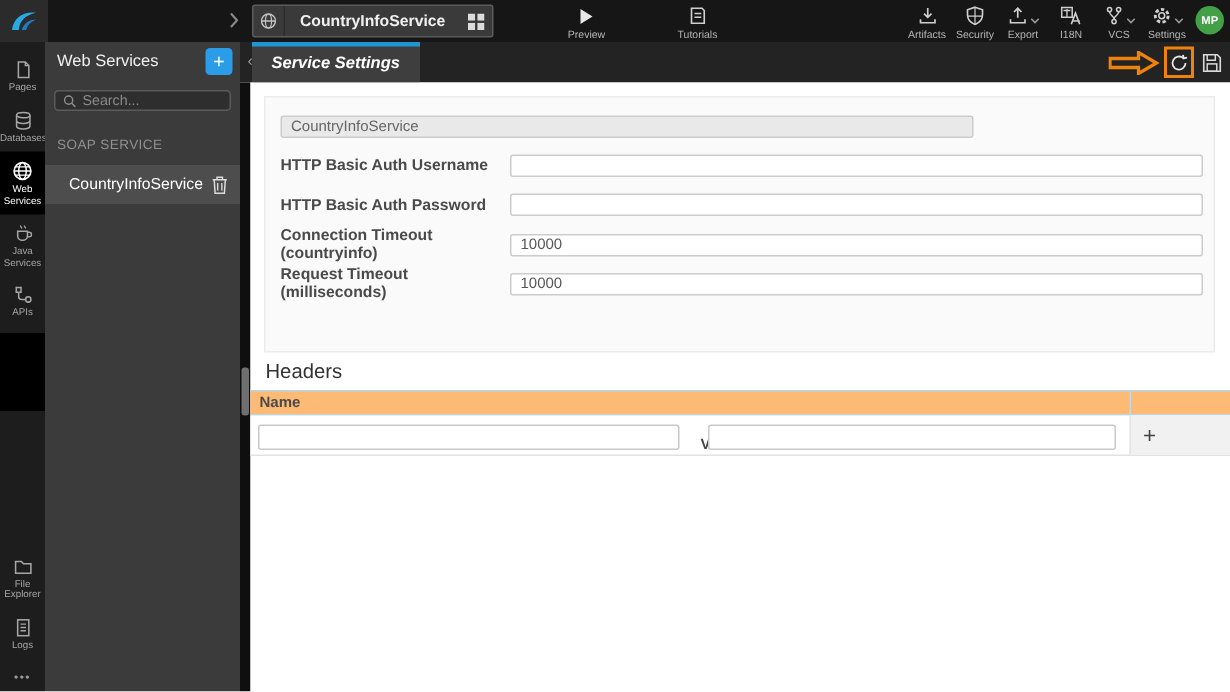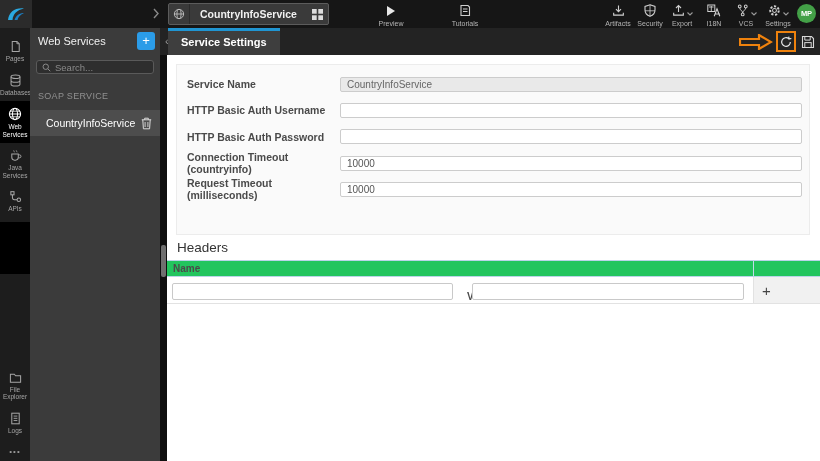--- a/index.html
+++ b/index.html
@@ -46,41 +46,41 @@
   .search-box input { flex:1; min-width:0; background:transparent; border:none; outline:none; color:#ccc; font-size:9.5px; margin-left:4px; font-family:inherit; }
   .search-box input::placeholder { color:#8a8a8a; }
   .section-label { margin:17px 0 0 8px; font-size:9px; color:#909090; letter-spacing:.3px; }
   .svc-item { margin-top:9px; height:26px; background:#4d4d4d; display:flex; align-items:center; cursor:pointer; }
   .svc-item .lb { margin-left:16px; font-size:10.5px; color:#fff; }
   .svc-item .trash { margin-left:auto; margin-right:8px; display:flex; cursor:pointer; }
 
   
   #tabbar { position:absolute; left:160px; top:28px; width:660px; height:27px; background:#232323; }
   .collapse-btn { position:absolute; left:1px; top:5px; width:14px; height:16px; color:#9a9a9a; font-size:11px; text-align:center; line-height:16px; cursor:pointer; }
-  .tabs { position:absolute; left:8px; top:0; height:27px; display:flex; }
+  .tabs { position:absolute; left:8px; top:0; height:27px; display:flex;font-style:italic; }
   .tab { height:27px; padding:0 13px; font-size:11px; line-height:23px; color:#9b9b9b; border-top:3px solid transparent; cursor:pointer; }
   .tab.active { background:#3e3e3e; border-top:3px solid #2095d2; color:#fff; font-weight:bold; }
   .annot-arrow { position:absolute; right:47px; top:6px; }
   .refresh-btn { position:absolute; right:24px; top:3px; width:20px; height:21px; border:2px solid #ef820d; display:flex; align-items:center; justify-content:center; cursor:pointer; background:transparent; }
   .save-btn { position:absolute; right:4px; top:6px; width:17px; height:16px; display:flex; align-items:center; justify-content:center; cursor:pointer; }
 
   
   #divider { position:absolute; left:160px; top:55px; width:7px; height:406px; background:#0f0f0f; }
   #divider .thumb { position:absolute; left:1px; top:190px; width:5px; height:32px; background:#6f6f6f; border-radius:2px; cursor:pointer; }
 
   
   #main { position:absolute; left:167px; top:55px; width:653px; height:406px; background:#fff; }
   .form-panel { position:absolute; left:9px; top:9px; width:634px; height:171px; background:#fafafa; border:1px solid #ececec; padding-top:6px; }
   .frow { height:26.3px; display:flex; align-items:center; padding-left:10px; }
   .frow label { width:153px; font-size:10.5px; font-weight:bold; color:#4a4a4a; }
   .frow input { width:462px; height:15px; border:1px solid #ccc; border-radius:2px; padding:0 6px; font-size:10px; color:#555; background:#fff; font-family:inherit; outline:none; }
   .frow input.ro { background:#e9e9e9; color:#666; }
   .headers-title { position:absolute; left:10px; top:185px; font-size:13.5px; color:#333; }
   .htable { position:absolute; left:0; top:205px; width:653px; }
-  .th-row { height:17px; display:flex; background:#22c55e; border-top:1px solid #bad4e8; border-bottom:1px solid #bad4e8; font-size:10px; font-weight:bold; color:#4a4a4a; }
+  .th-row { height:17px; display:flex; background:#fdba74; border-top:1px solid #bad4e8; border-bottom:1px solid #bad4e8; font-size:10px; font-weight:bold; color:#4a4a4a; }
   .th-row .c1 { width:300px; padding-left:6px; line-height:15px; }
   .th-row .c2 { width:286px; line-height:15px;margin-top:28px; }
   .th-row .c3 { width:67px; border-left:1px solid #c2d9ea; }
   .td-row { height:27px; display:flex; align-items:center; background:#fff; border-bottom:1px solid #e2e2e2; }
   .td-row .c1 { width:300px; }
   .td-row .c2 { width:286px; }
   .td-row .c3 { width:67px; height:100%; background:#f1f1f1; border-left:1px solid #e2e2e2; display:flex; align-items:center; padding-left:8px; }
   .td-row input { margin-left:5px; height:17px; border:1px solid #c9c9c9; border-radius:2px; padding:0 5px; font-size:10px; color:#555; font-family:inherit; outline:none; background:#fff; }
   .td-row .c1 input { width:281px; }
   .td-row .c2 input { width:272px; }
@@ -327,21 +327,20 @@
     </span>
   </div>
 
   <div id="divider">
     <div class="thumb"></div>
   </div>
 
   <main id="main">
     <div class="form-panel">
       <div class="frow">
-        <label>Service Name</label>
         <input class="ro" readonly="" type="text" value="CountryInfoService" style="">
       </div>
       <div class="frow">
         <label>HTTP Basic Auth Username</label>
         <input type="text" value="" style="">
       </div>
       <div class="frow">
         <label>HTTP Basic Auth Password</label>
         <input type="text" value="" style="">
       </div>

